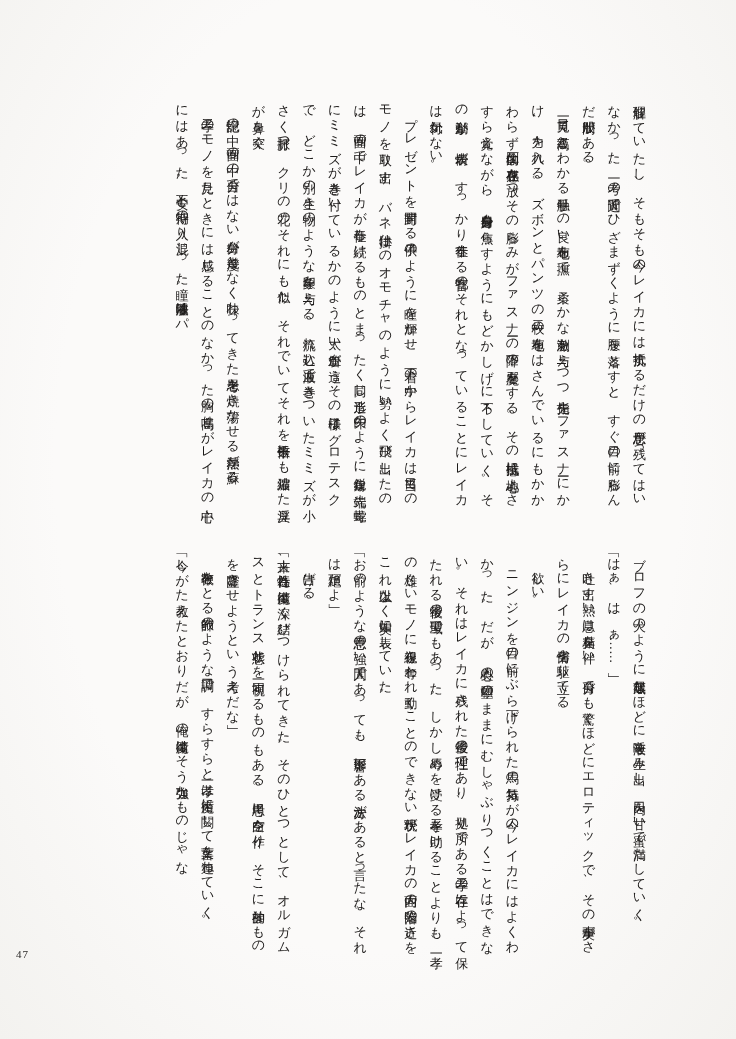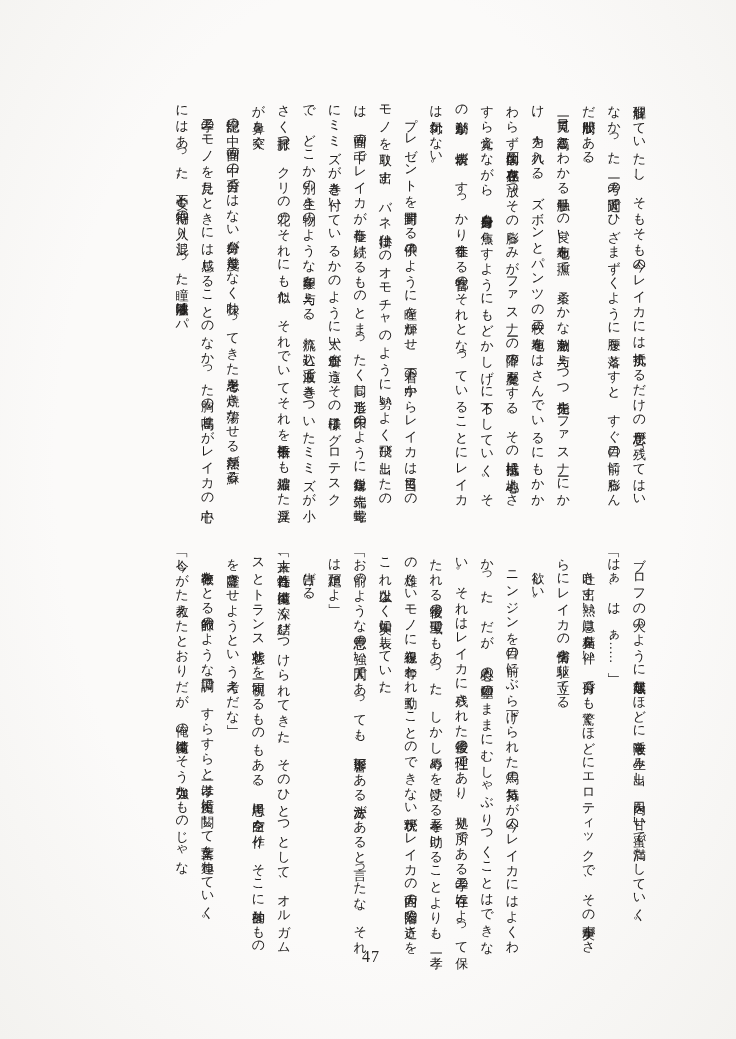--- a/index.html
+++ b/index.html
@@ -44,22 +44,21 @@
     padding: 0;
   }
   .para.indent {
     text-indent: 1em;
   }
   .page-number {
     position: absolute;
     left: 16px;
     right: 10px;
     top: 948px;
-    text-align: center;
-    font-size: 16px;
+    font-size: 11px;
     letter-spacing: 1px;
     color: #2a2826;
   }
 </style>
 </head>
 <body>
 
 <div class="page">
   <div class="vblock top">
       <p class="para">理解していたし、そもそも今のレイカには抵抗するだけの意思が残ってはいなかった。一考の間近でひざまずくように腰を落とすと、すぐ目の前に膨らんだ股間がある。</p>

